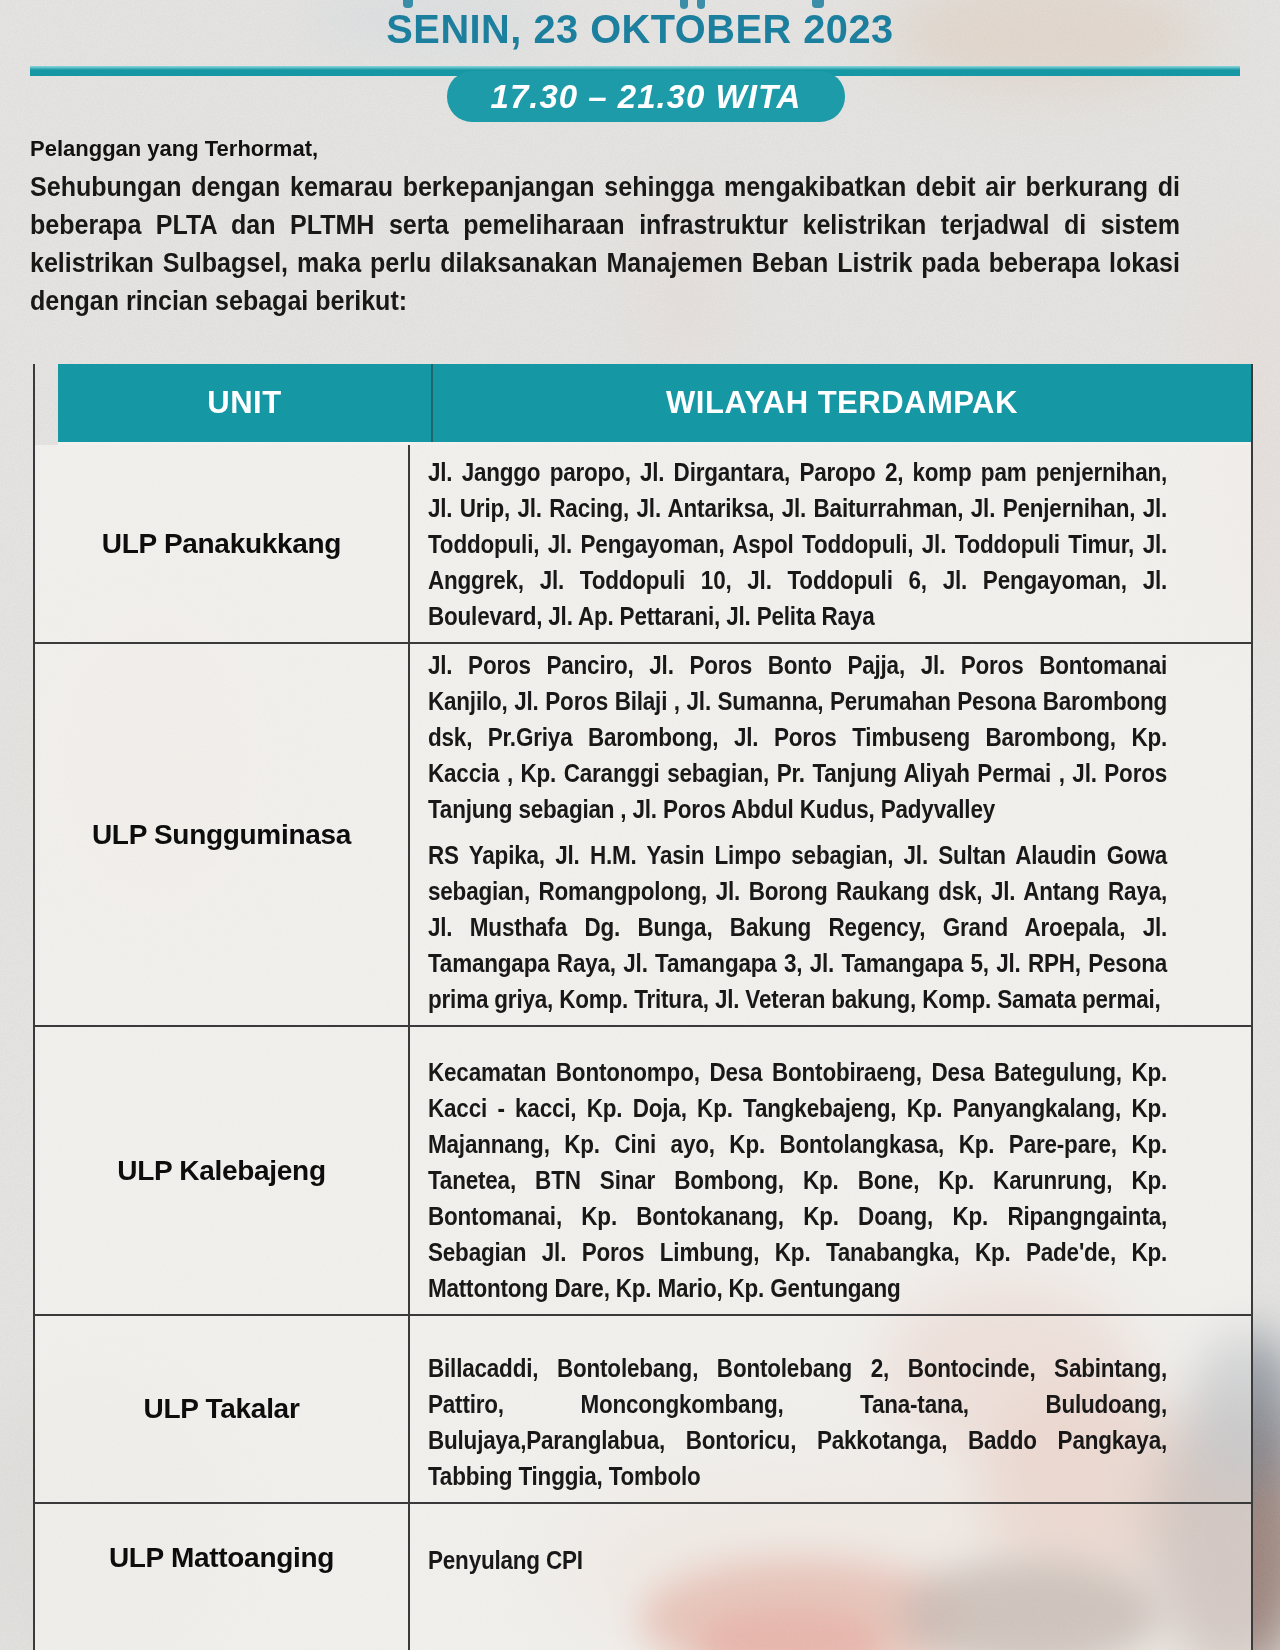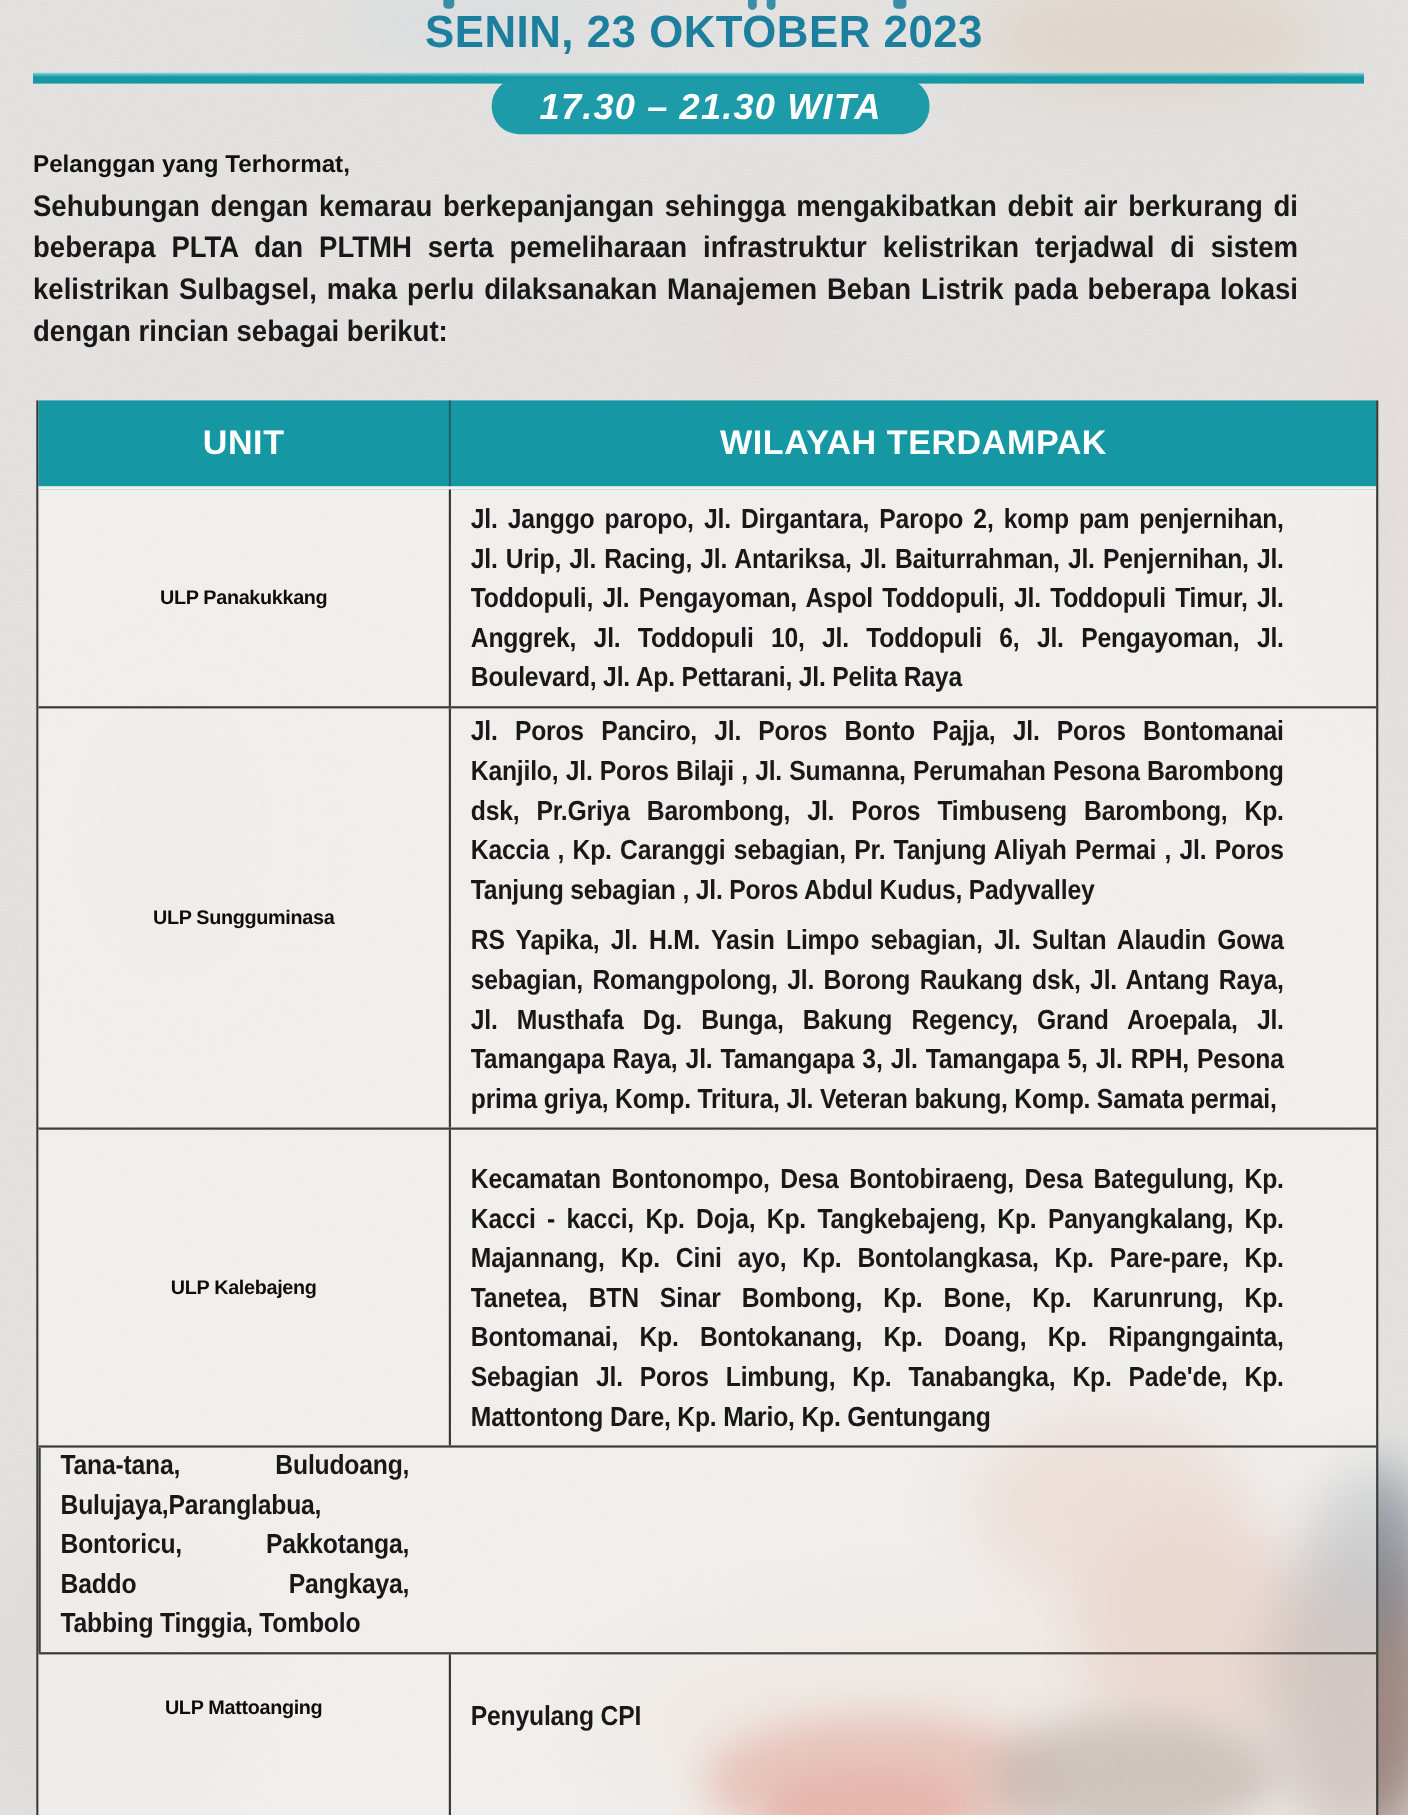--- a/index.html
+++ b/index.html
@@ -30,36 +30,36 @@
   .intro .squeeze{width:1240px;transform:scaleX(.9274);transform-origin:0 0;
                   font-size:27px;font-weight:bold;line-height:38px;}
 
   .jline{display:block;text-align:justify;text-align-last:justify;white-space:normal;}
   .jline.last{text-align-last:left;}
 
   
   .table{position:absolute;left:33px;top:364px;width:1220px;z-index:5;
          border-left:2px solid var(--border_dark);border-right:2px solid var(--border_dark);box-sizing:border-box;}
   .thead{display:grid;grid-template-columns:373px 1fr;height:81px;background:var(--teal);
-         border-bottom:3px solid #f2f1ee;box-sizing:border-box;}
+         border-bottom:3px solid #f2f1ee;box-sizing:border-box;margin-left:23px;}
   .th{display:flex;align-items:center;justify-content:center;color:#fff;
       font-size:31px;font-weight:bold;letter-spacing:.5px;}
   .th-area{border-left:2px solid rgba(40,60,62,.55);}
   .trow{display:grid;grid-template-columns:373px 1fr;align-items:center;
         background:rgba(249,248,245,.58);box-sizing:border-box;}
   .trow + .trow{border-top:2px solid var(--border_dark);}
   .trow:nth-child(1){height:197px;}
   .trow:nth-child(2){height:383px;}
   .trow:nth-child(3){height:289px;}
   .trow:nth-child(4){height:188px;}
   .trow:nth-child(5){height:263px;align-items:flex-start;}
   .trow:nth-child(5) .cell{padding-top:38px;}
   .cell{box-sizing:border-box;}
   .unit-cell{text-align:center;padding:4px 8px;}
-  .unit{font-size:18px;font-weight:bold;color:#0d0d0d;letter-spacing:-.3px;}
+  .unit{font-size:28px;font-weight:bold;color:#0d0d0d;letter-spacing:-.3px;}
   .area-cell{border-left:2px solid var(--border_dark);align-self:stretch;
              display:flex;align-items:flex-end;padding:8px 0 8px 18px;overflow:hidden;}
   .trow:nth-child(5) .area-cell{align-items:flex-start;}
   .cell-squeeze{width:900px;transform:scaleX(.898);transform-origin:0 50%;
                 font-size:25px;font-weight:bold;line-height:36px;color:var(--text);letter-spacing:-.2px;}
   .cellpara + .cellpara{margin-top:10px;}
 </style>
 </head>
 <body>
 
@@ -172,20 +172,23 @@
                 <div class="jline">Tanetea, BTN Sinar Bombong, Kp. Bone, Kp. Karunrung, Kp.</div>
                 <div class="jline">Bontomanai, Kp. Bontokanang, Kp. Doang, Kp. Ripangngainta,</div>
                 <div class="jline">Sebagian Jl. Poros Limbung, Kp. Tanabangka, Kp. Pade'de, Kp.</div>
                 <div class="jline last">Mattontong Dare, Kp. Mario, Kp. Gentungang</div>
               </div>
             </div>
     </div>
   </div>
 
   <div class="trow">
+    <div class="cell unit-cell">
+      <span class="unit">ULP Takalar</span>
+    </div>
     <div class="cell area-cell">
       <div class="cell-squeeze">
               <div class="cellpara">
                 <div class="jline">Billacaddi, Bontolebang, Bontolebang 2, Bontocinde, Sabintang,</div>
                 <div class="jline">Pattiro, Moncongkombang, Tana-tana, Buludoang,</div>
                 <div class="jline">Bulujaya,Paranglabua, Bontoricu, Pakkotanga, Baddo Pangkaya,</div>
                 <div class="jline last">Tabbing Tinggia, Tombolo</div>
               </div>
             </div>
     </div>

